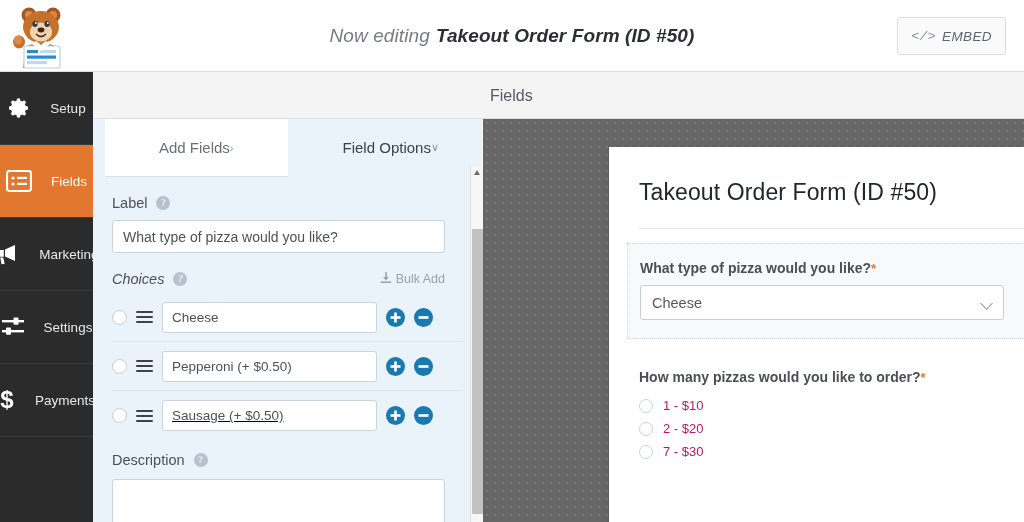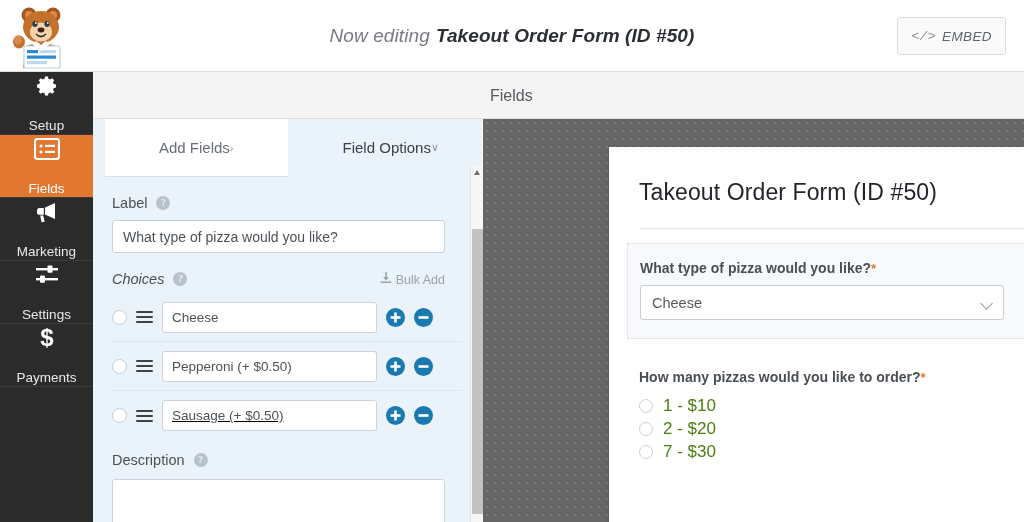--- a/index.html
+++ b/index.html
@@ -34,22 +34,22 @@
     cursor: pointer; user-select: none;
   }
   .embed-code { font-family: "Liberation Mono", monospace; font-size: 13px; color: #8a9199; }
 
   
   .sidenav {
     position: absolute; left: 0; top: 72px; width: 93px; height: 450px;
     background: #2b2b2b;
   }
   .nav-item {
-    width: 93px; height: 63px;
-    display: flex; flex-direction: column; align-items: center; justify-content: center;
+    width: 93px; height: 73px;
+    display: flex; flex-direction: row; align-items: center; justify-content: center;
     color: #e9e9e9; font-size: 13.5px; cursor: pointer;
     border-bottom: 1px solid #3a3a3a;
     gap: 19px;
   }
   .nav-item.active { background: #e27730; color: #fff; }
   .nav-ico { display: block; height: 26px; display: flex; align-items: center; }
   .nav-ico svg { display: block; }
 
   
   .builder { position: absolute; left: 93px; top: 72px; width: 931px; height: 450px; }
@@ -94,21 +94,21 @@
     font-weight: bold; font-family: "Liberation Serif", serif;
   }
   .text-input {
     width: 333px; height: 33px;
     background: #fff; border: 1px solid #ccd3da; border-radius: 3px;
     padding: 0 10px; font-size: 14px; color: #4c5257;
     font-family: "Liberation Sans", sans-serif;
   }
   .row-between { display: flex; align-items: center; justify-content: space-between; width: 333px; }
   .bulk-add {
-    display: flex; align-items: flex-end; gap: 4px;
+    display: flex; align-items: center; gap: 4px;
     color: #9aa2aa; font-size: 12.5px; cursor: pointer;
   }
 
   .choices { margin-top: 6px; width: 351px; }
   .choice-row {
     display: flex; align-items: center; height: 49px;
     border-bottom: 1px solid #dde6ee; gap: 9px;
   }
   .choice-row:last-child { border-bottom: none; text-decoration: underline; }
   .c-radio {
@@ -181,21 +181,21 @@
     position: absolute; right: 12px; top: 13px;
     width: 9px; height: 9px; border-right: 1.6px solid #8f959b;
     border-bottom: 1.6px solid #8f959b; transform: rotate(45deg);
   }
   .pv-radio-list { margin-top: 3px; }
   .pv-radio-item { display: flex; align-items: center; gap: 10px; height: 23px; }
   .pv-radio {
     width: 14px; height: 14px; border-radius: 50%;
     border: 1px solid #cdd2d7; background: #fff; flex: 0 0 14px; cursor: pointer;
   }
-  .pv-radio-lbl { font-size: 17px; color: #4d7c0f; }
+  .pv-radio-lbl { font-size: 13px; color: #be185d; }
   .pv-name-label { font-size: 14px; font-weight: bold; color: #4a4f55; padding-top: 16px; }
 </style>
 </head>
 <body>
 
 <div id="app">
 
   <div class="topbar">
 
     <div class="logo-wrap">

